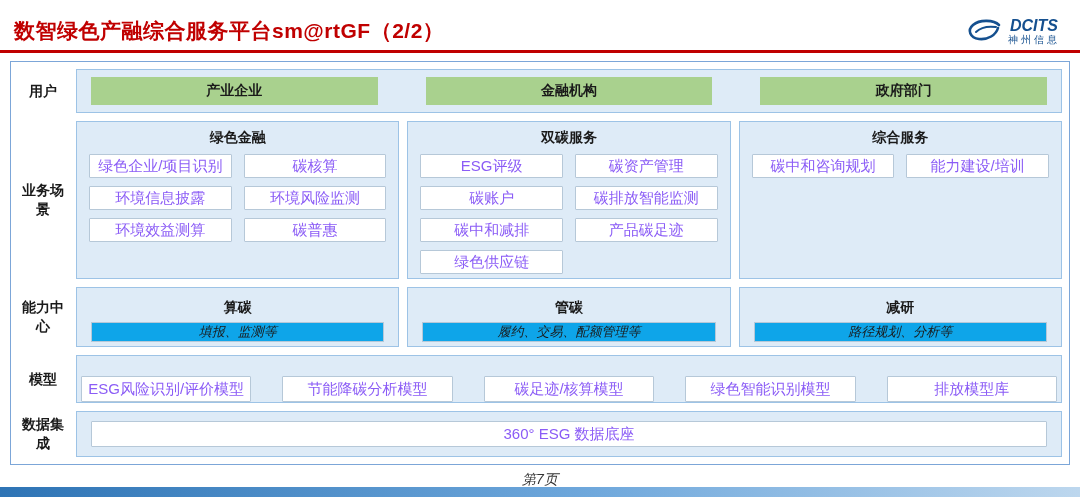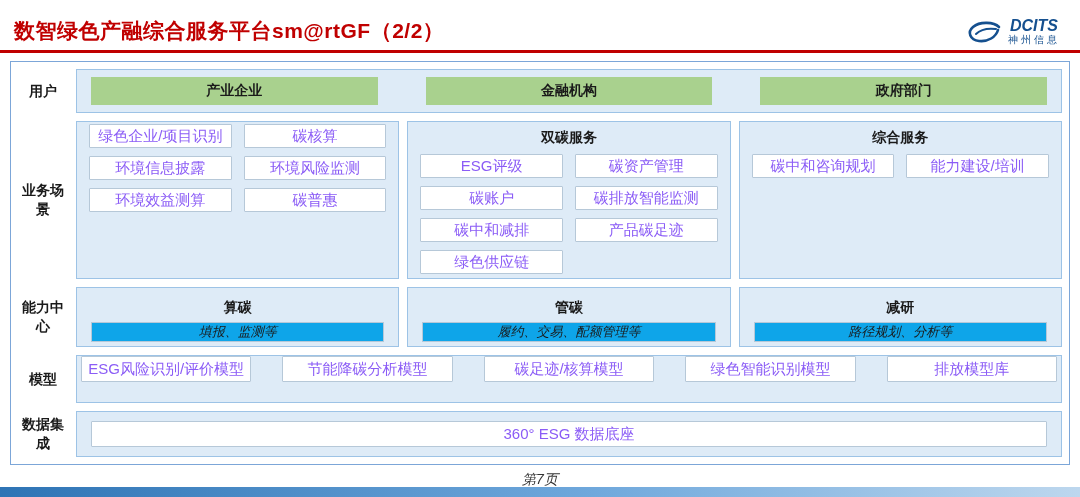--- a/index.html
+++ b/index.html
@@ -2,21 +2,21 @@
 <html><head>
 <meta charset="utf-8">
 <style>
   * { margin:0; padding:0; box-sizing:border-box; }
   body { background:#fff; font-family:"Liberation Sans","DejaVu Sans",sans-serif; }
   .page { position:relative; width:1080px; height:497px; background:#fff; overflow:hidden; }
 
   
   .header { display:flex; justify-content:space-between; align-items:center; height:50px; padding:16px 20px 4px 14px; }
   .title { font-size:21px; font-weight:bold; color:#C00000; letter-spacing:0.5px; }
-  .logo { display:flex; align-items:flex-end; gap:6px; }
+  .logo { display:flex; align-items:center; gap:6px; }
   .logo-text { display:flex; flex-direction:column; align-items:center; line-height:1.1; }
   .logo-name { font-size:16px; font-weight:bold; font-style:italic; color:#15508F; }
   .logo-sub { font-size:10px; letter-spacing:3px; color:#15508F; }
   .red-line { height:3px; background:#C00000; width:100%; }
 
   
   .frame { margin:8px 10px 0 10px; border:1px solid #7CA6D8; padding:7px; display:flex; flex-direction:column; gap:8px; }
   .row { display:flex; gap:8px; }
   .row-label { width:50px; flex:0 0 50px; display:flex; align-items:center; justify-content:center;
                text-align:center; font-size:14px; font-weight:bold; color:#1a1a1a; line-height:1.35; }
@@ -40,21 +40,21 @@
   
   .row-capabilities { height:60px; }
   .cap-wrap { flex:1; display:flex; gap:8px; }
   .cap-box { flex:1; background:#DEEBF7; border:1px solid #9DC3E6; display:flex; flex-direction:column; padding:11px 14px 8px; }
   .cap-title { text-align:center; font-size:14px; font-weight:bold; color:#1a1a1a; margin-bottom:5px; }
   .cap-desc { background:#0ea5e9; border:1px solid #b6c8d8; height:22px; display:flex; align-items:center; justify-content:center;
               font-size:13px; font-style:italic; color:#1a1a1a; }
 
   
   .row-models { height:48px; }
-  .models-panel { display:flex; align-items:flex-start; gap:31px; padding:0 4px; }
+  .models-panel { display:flex; align-items:flex-end; gap:31px; padding:0 4px; }
   .model-box { flex:1; height:26px; }
 
   
   .row-data { height:46px; }
   .data-panel { display:flex; align-items:center; padding:0 14px; }
   .data-box { flex:1; height:26px; }
 
   
   .footer { text-align:center; font-size:14px; font-style:italic; color:#333; margin-top:6px; }
   .bottom-bar { position:absolute; left:0; bottom:0; width:100%; height:10px;
@@ -89,20 +89,21 @@
         <div class="user-box">金融机构</div>
         <div class="user-box">政府部门</div>
       </div>
     </div>
 
     <div class="row row-scenarios">
       <div class="row-label">业务场景</div>
       <div class="scenario-wrap">
 
         <div class="scenario-col">
+          <div class="scenario-title">绿色金融</div>
           <div class="scenario-grid">
             <div class="item-box">绿色企业/项目识别</div>
             <div class="item-box">碳核算</div>
             <div class="item-box">环境信息披露</div>
             <div class="item-box">环境风险监测</div>
             <div class="item-box">环境效益测算</div>
             <div class="item-box">碳普惠</div>
           </div>
         </div>
 

